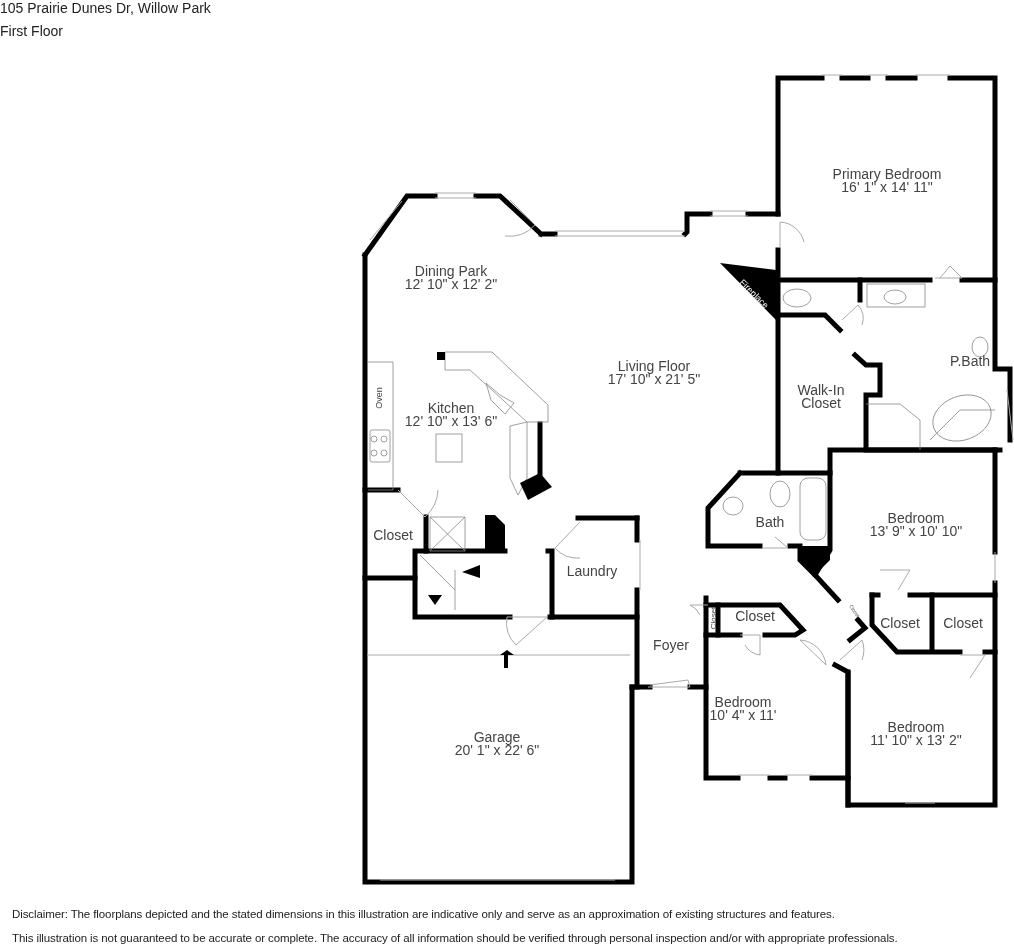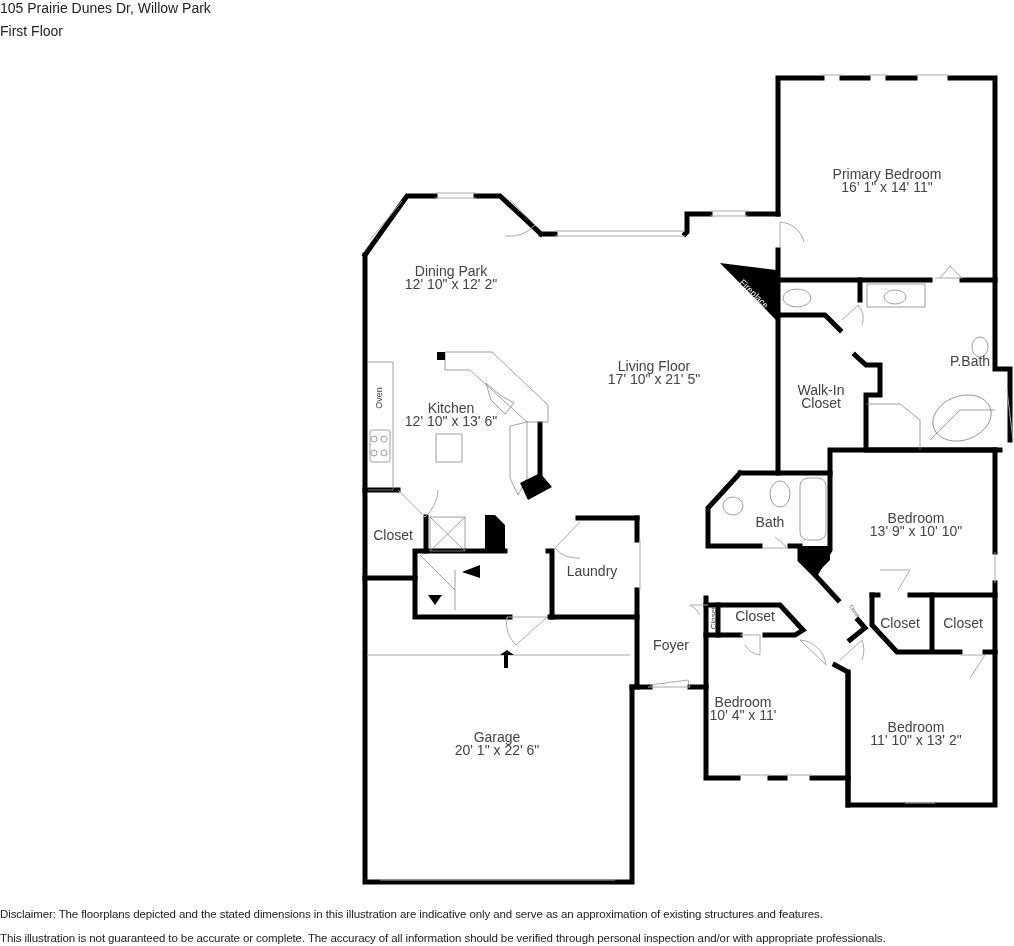--- a/index.html
+++ b/index.html
@@ -1,19 +1,19 @@
 <!DOCTYPE html>
 <html><head>
 <meta charset="utf-8">
 <style>
   html, body { margin:0; padding:0; background:#fff; }
   body { width:1014px; height:946px; position:relative; overflow:hidden; font-family:"Liberation Sans", sans-serif; color:#222; }
   .hdr { position:absolute; left:0; font-size:14px; color:#222; line-height:1; }
   #plan { position:absolute; left:0; top:0; }
-  .disc { position:absolute; left:0; font-size:11.5px; color:#222; letter-spacing:-0.1px; white-space:nowrap; }
+  .disc { position:absolute; left:0; font-size:11.5px; color:#222; letter-spacing:-0.1px; white-space:nowrap;padding-left:12px; }
   .lbl { position:absolute; font-size:14px; color:#444; text-align:center; line-height:13px; white-space:nowrap; transform:translateX(-50%); }
   .lbl span { display:block; }
 </style>
 </head>
 <body>
 
 <div class="hdr" style="top:1px;">105 Prairie Dunes Dr, Willow Park</div>
 <div class="hdr" style="top:24px;">First Floor</div>
 
 <svg id="plan" width="1014" height="946" viewBox="0 0 1014 946">

